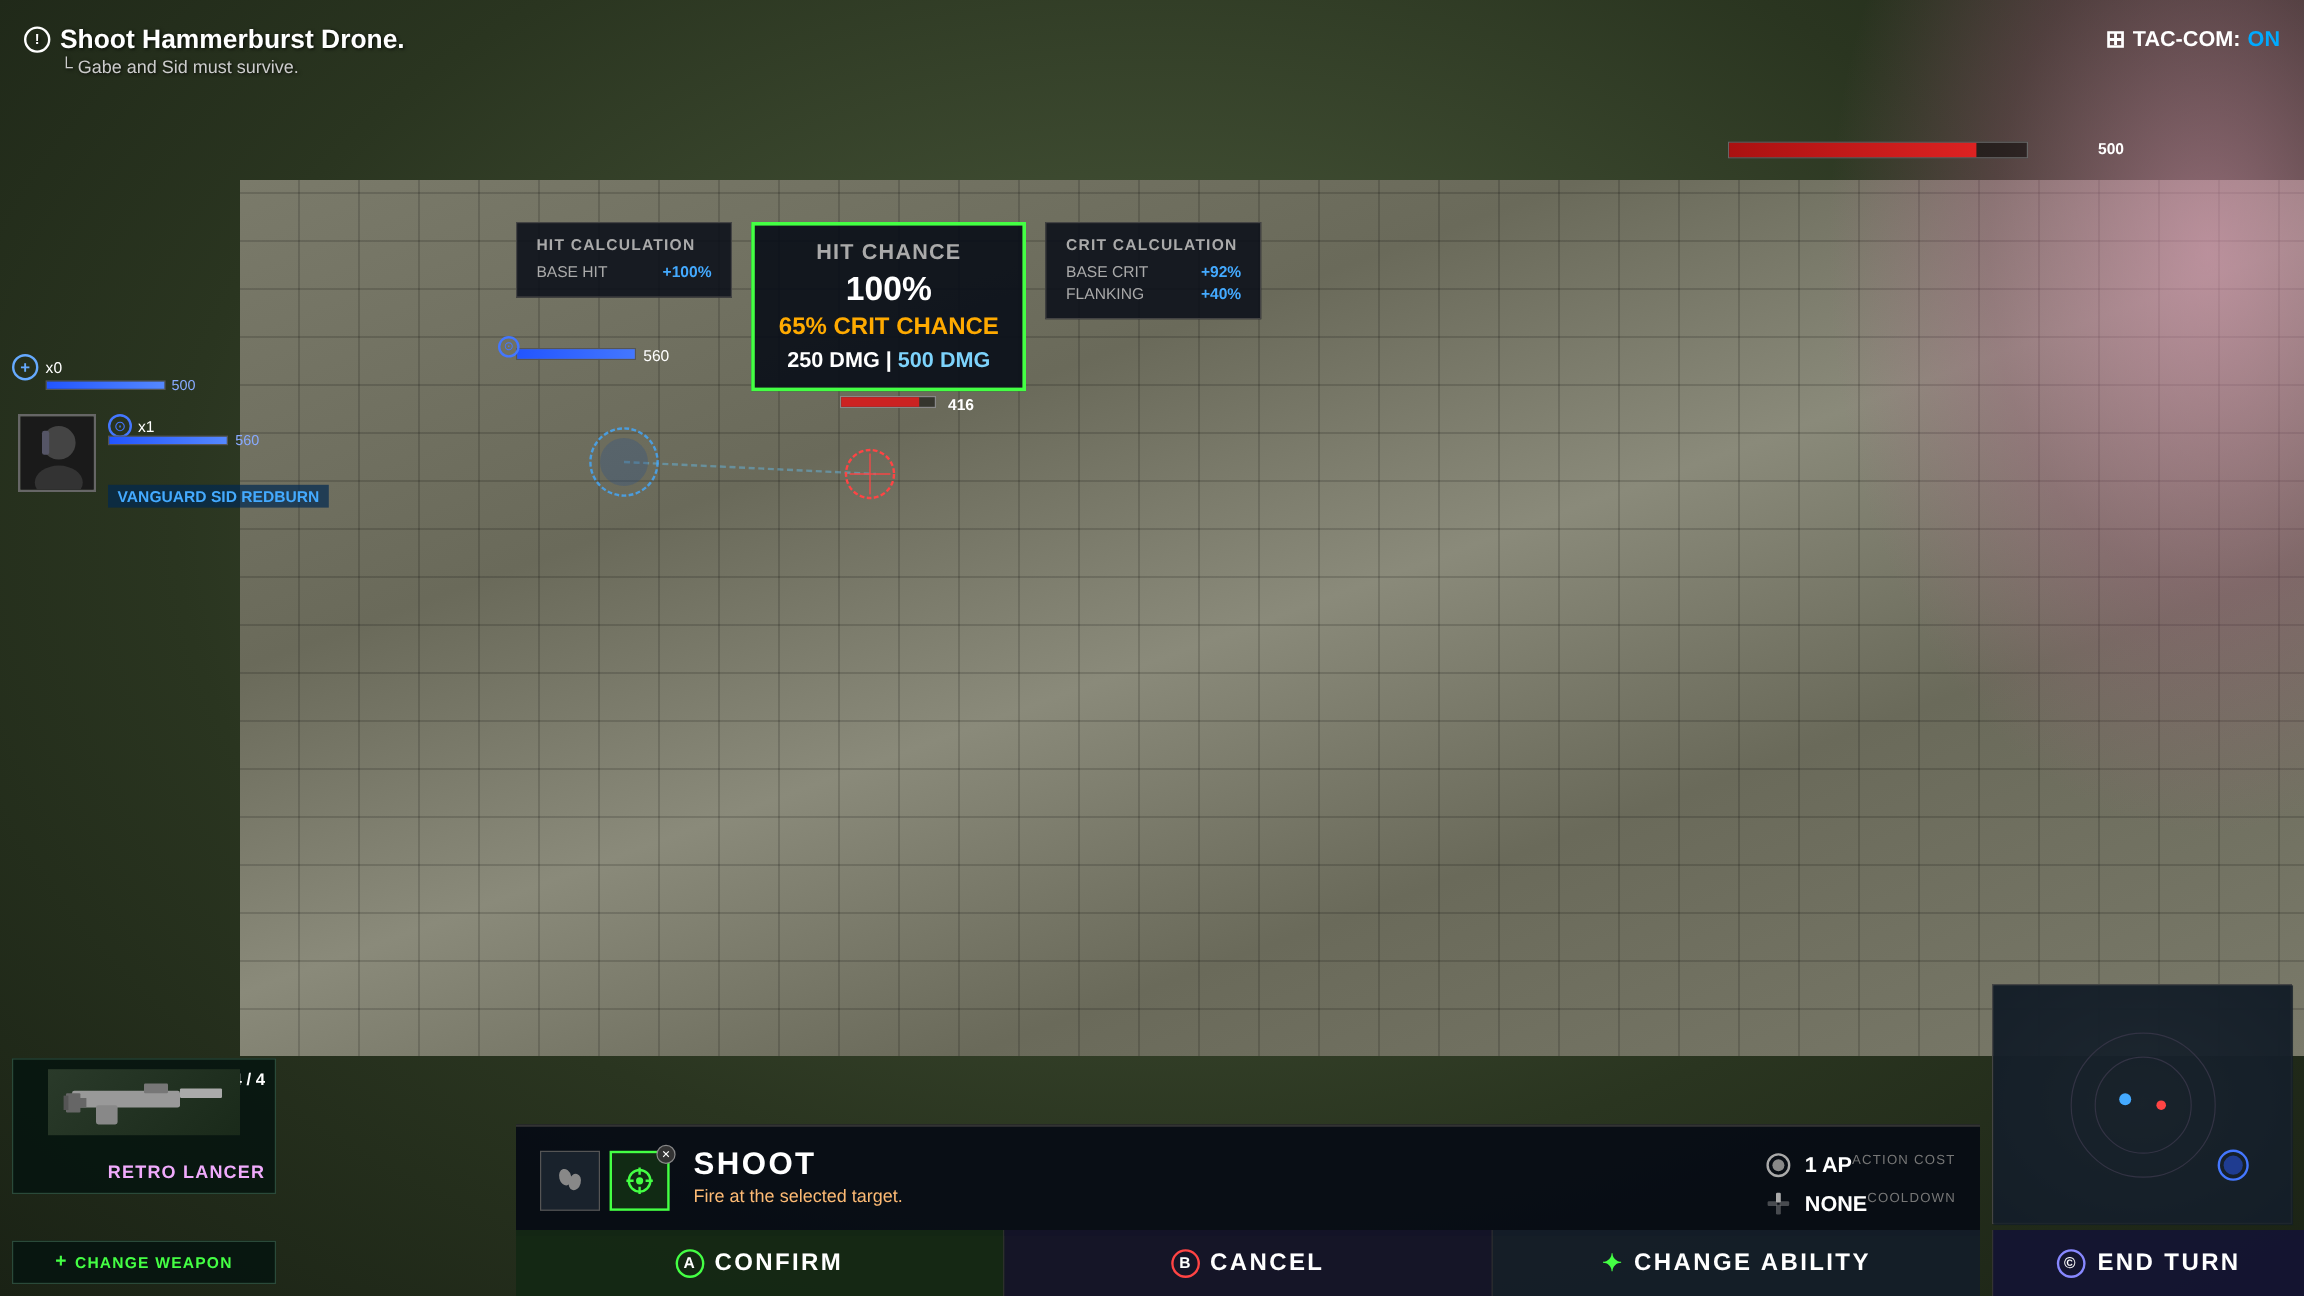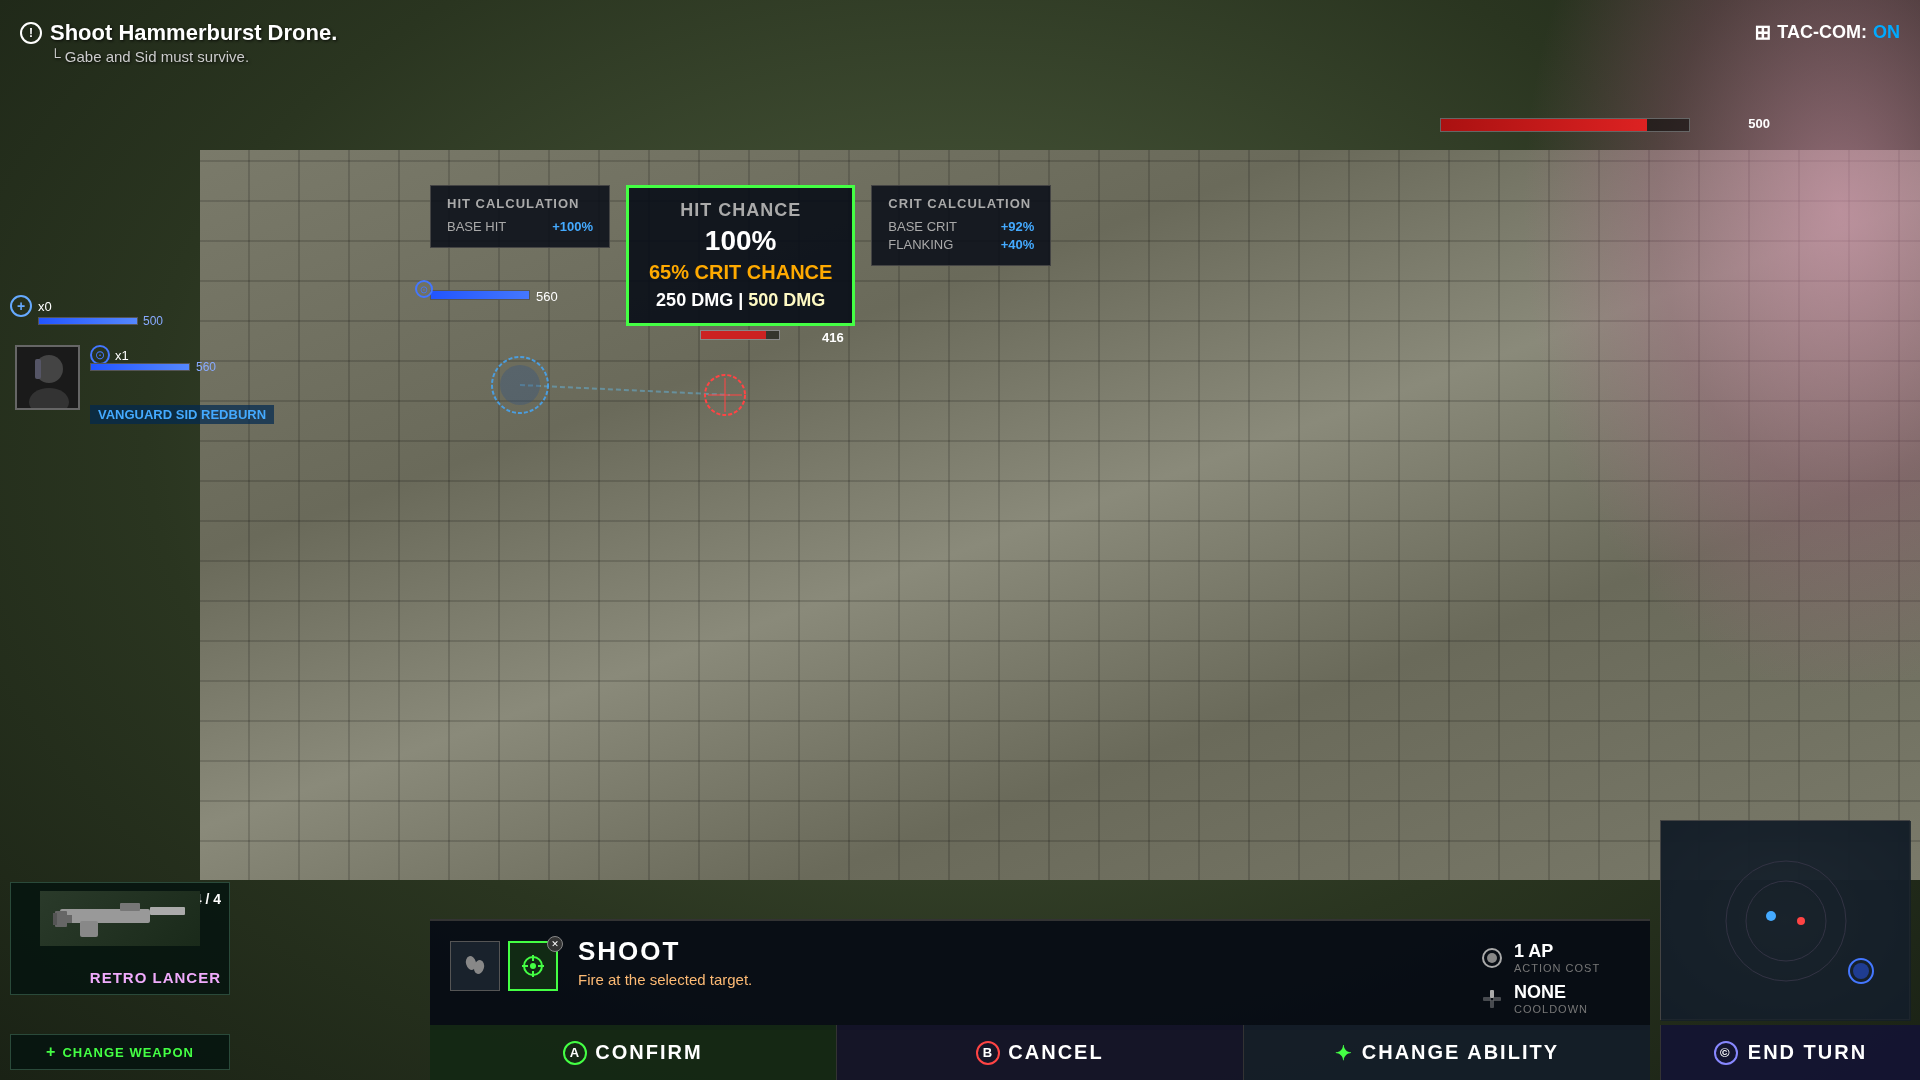--- a/index.html
+++ b/index.html
@@ -234,21 +234,21 @@
       margin-bottom: 6px;
     }
 
     #damage-values {
       color: white;
       font-size: 18px;
       font-weight: bold;
     }
 
     #damage-crit {
-      color: #fef9c3;
+      color: #7dd3fc;
       font-weight: bold;
     }
 
     
     #weapon-panel {
       position: absolute;
       bottom: 85px;
       left: 10px;
       width: 220px;
       background: rgba(5, 20, 15, 0.85);
@@ -406,21 +406,22 @@
       height: 24px;
       display: flex;
       align-items: center;
       justify-content: center;
       color: #aaa;
       font-size: 16px;
     }
 
     .stat-info {
       display: flex;
-      flex-direction: column;
+      flex-direction: row;
+      text-align: right;
     }
 
     .stat-value {
       color: white;
       font-size: 18px;
       font-weight: bold;
     }
 
     .stat-label {
       color: #777;
@@ -557,21 +558,20 @@
       background: #cc2222;
     }
 
     #target-health-num {
       position: absolute;
       top: 330px;
       left: 790px;
       color: white;
       font-size: 13px;
       font-weight: bold;
-      margin-left: 32px;
     }
 
     
     #player-health-bar {
       position: absolute;
       top: 290px;
       left: 430px;
       width: 100px;
       height: 10px;
       background: rgba(0,0,0,0.5);

